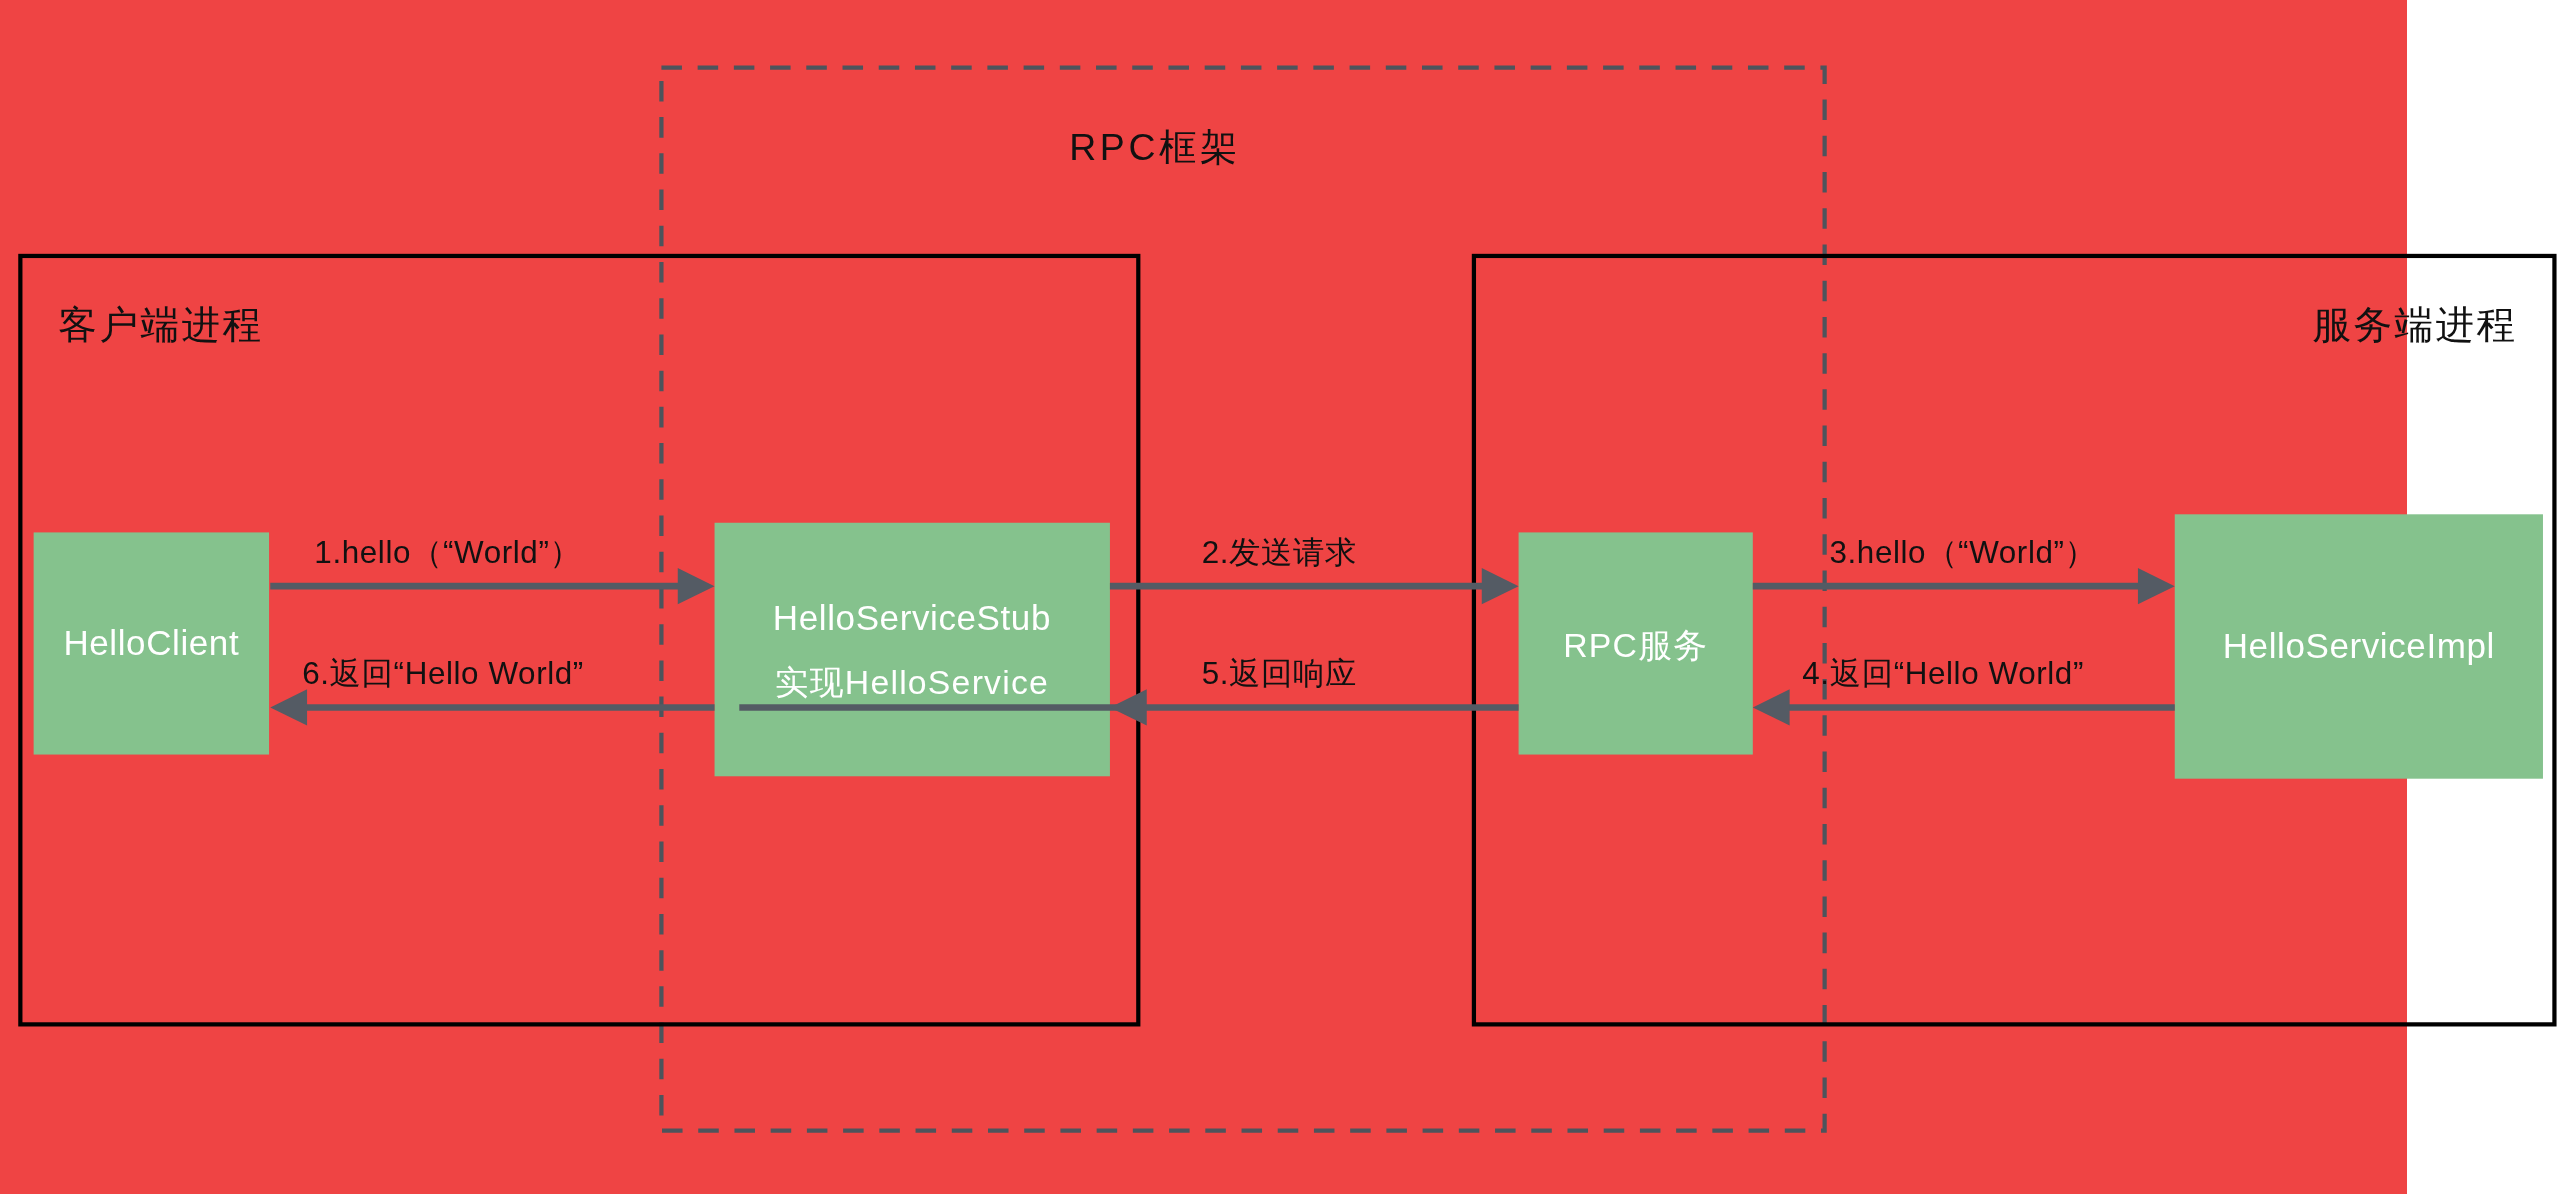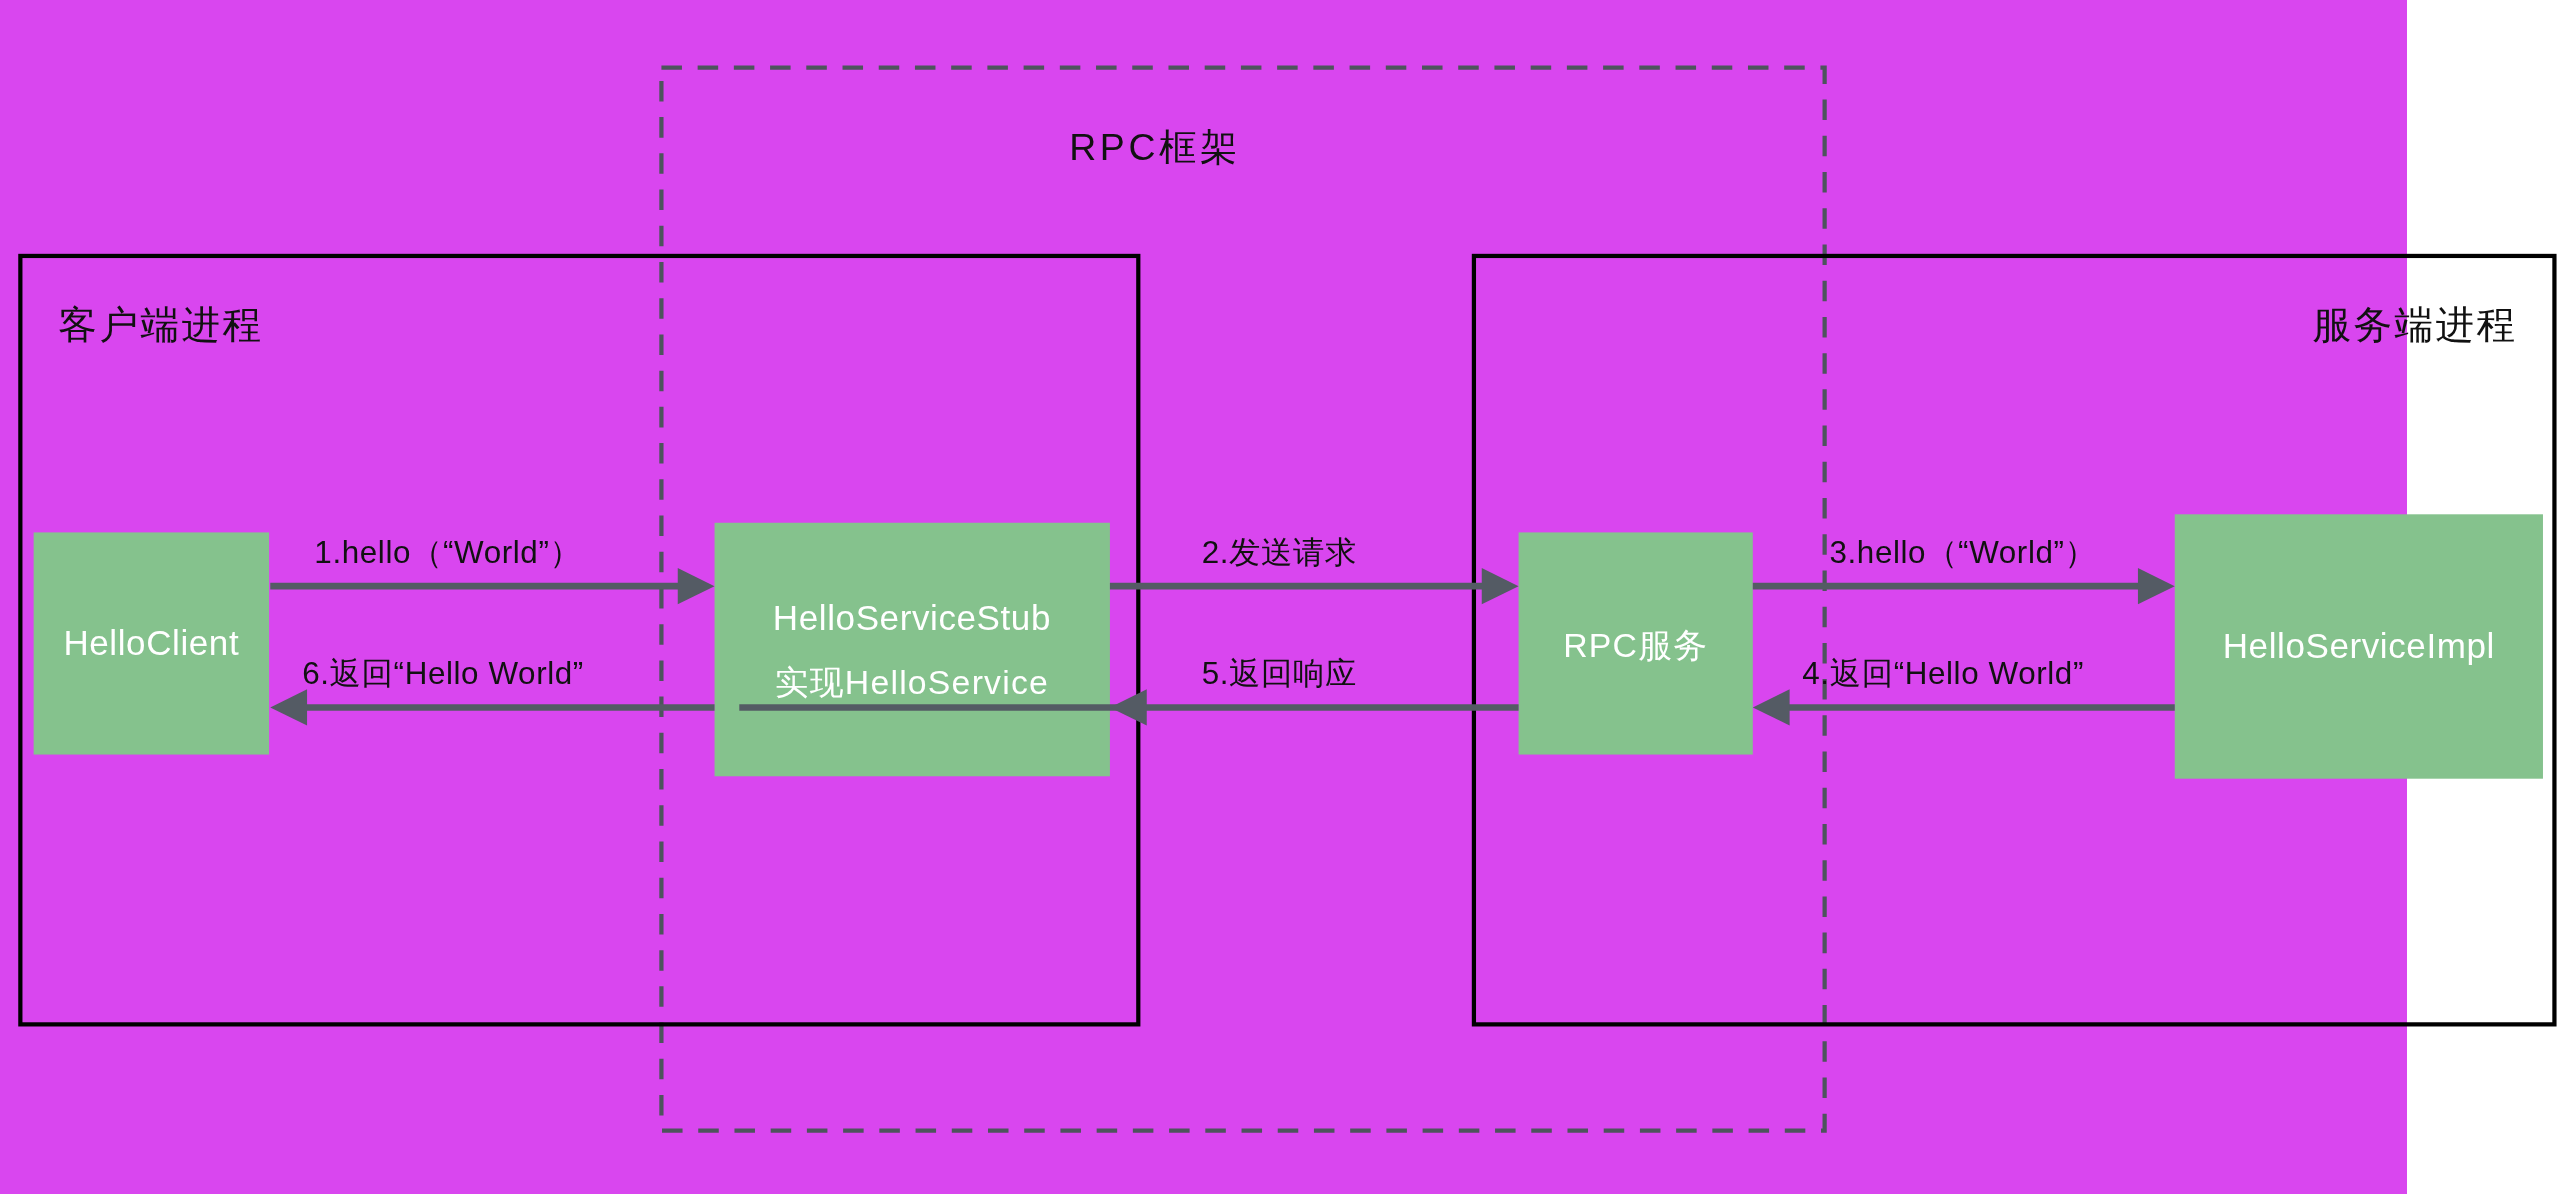--- a/index.html
+++ b/index.html
@@ -10,21 +10,21 @@
   body {
     width: 2576px;
     height: 1194px;
     font-family: "Liberation Sans", sans-serif;
     overflow: hidden;
   }
   #diagram-root {
     position: relative;
     width: 2407px;
     height: 1194px;
-    background: #d946ef;
+    background: #ef4444;
   }
   svg.diagram-canvas {
     position: absolute;
     left: 0;
     top: 0;
     width: 2576px;
     height: 1194px;
     display: block;
   }
   .process-frame {

